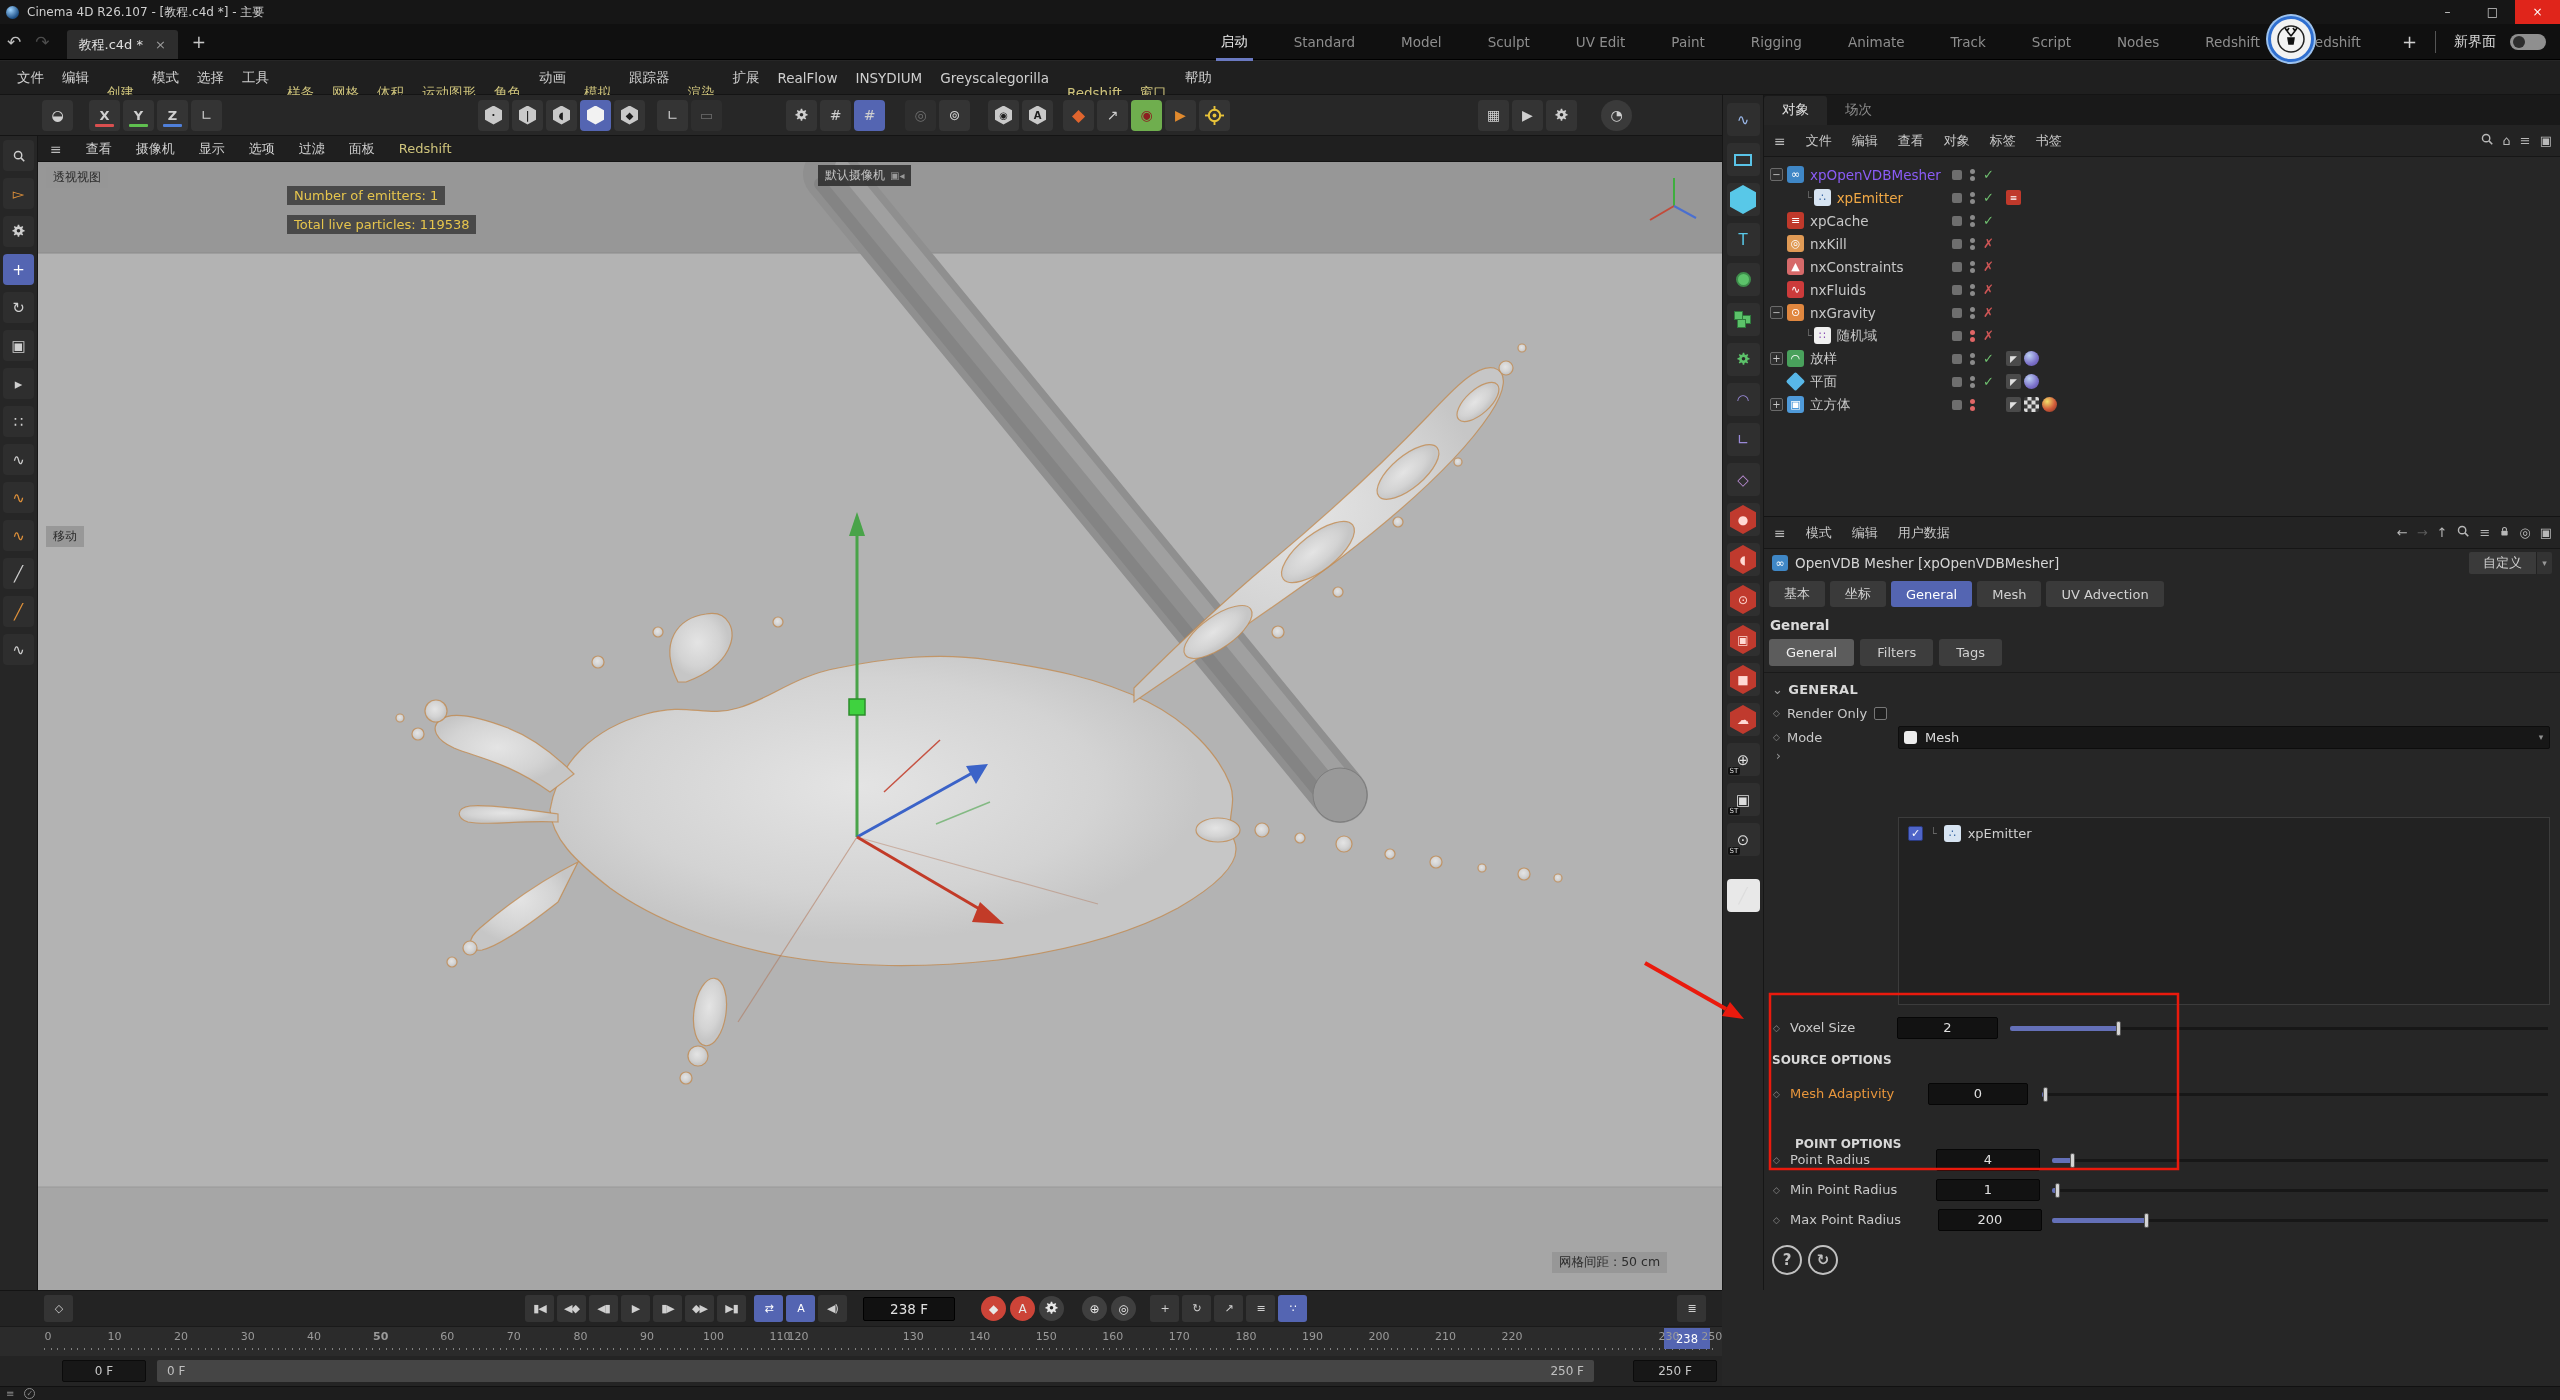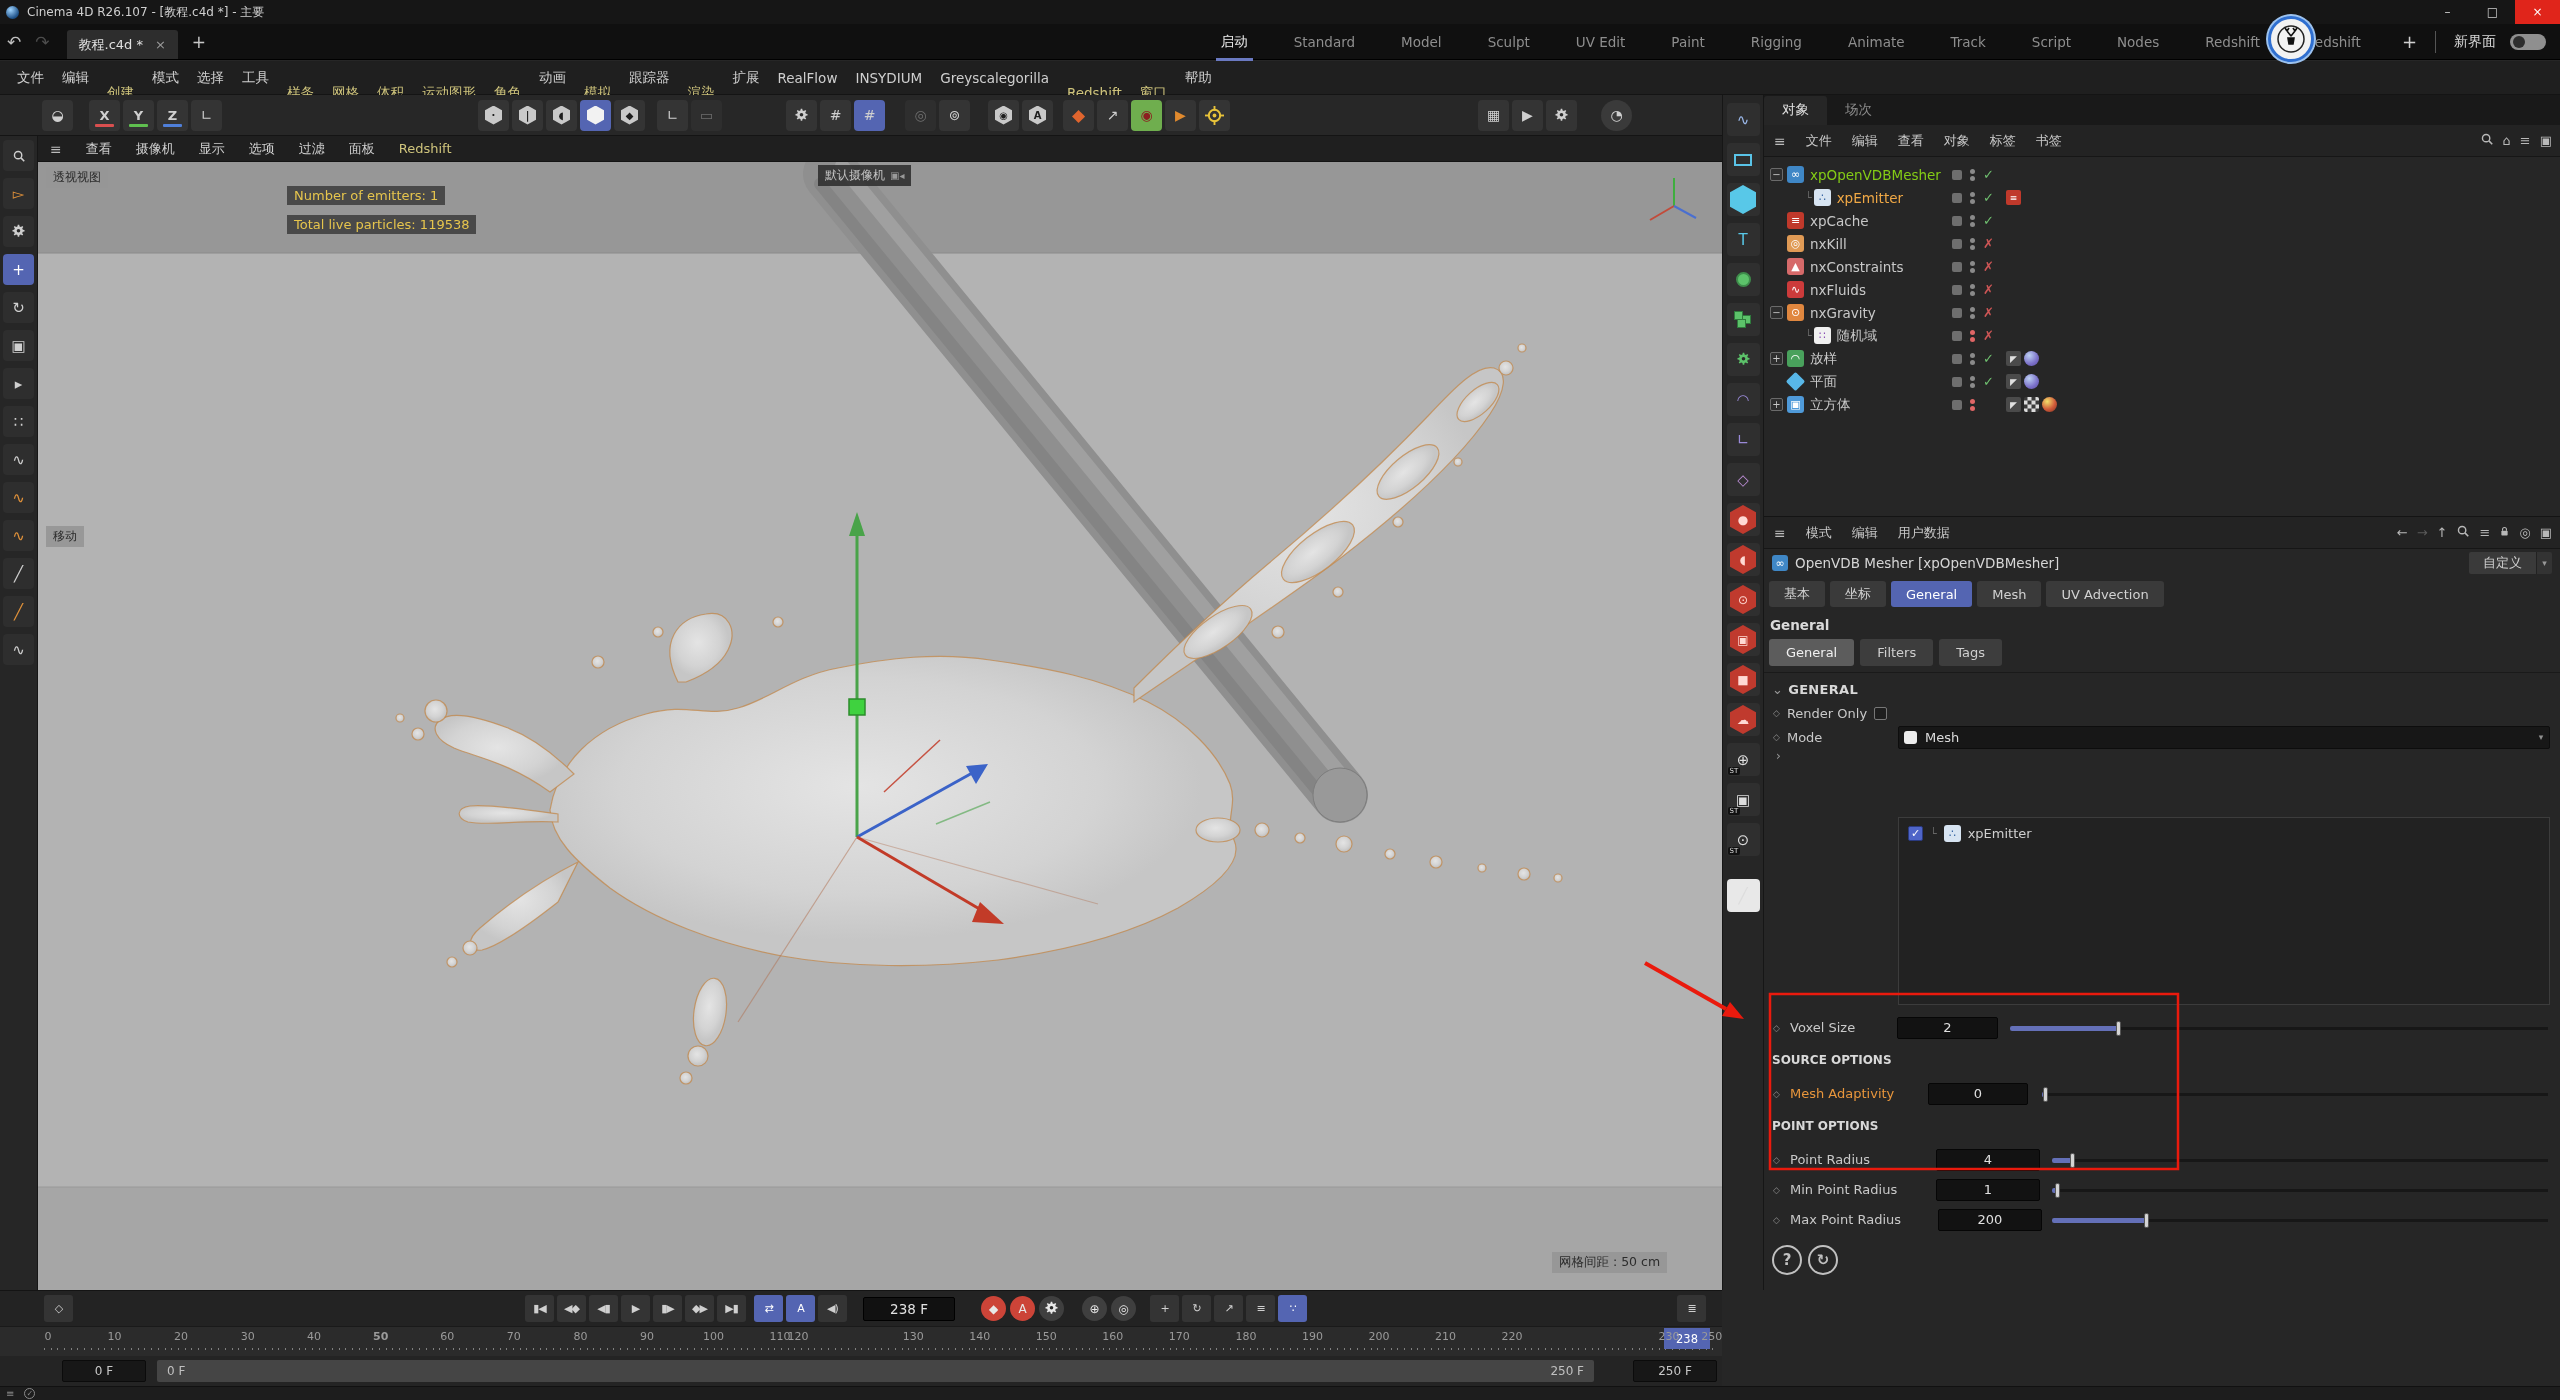--- a/index.html
+++ b/index.html
@@ -552,21 +552,21 @@
             <span>⌂</span>
             <span>≡</span>
             <span>▣</span>
           </span>
       </div>
       <div class="om-tree">
           <div class="tree-row">
             <span style="width: 6px;"></span>
             <span class="tree-expander">−</span>
             <span class="obj-icon" style="background: rgb(63, 135, 198);">∞</span>
-            <span class="tree-label" style="color: #84cc16;">xpOpenVDBMesher</span>
+            <span class="tree-label" style="color: #8b5cf6;">xpOpenVDBMesher</span>
             <span class="col-square"></span>
             <span class="col-dots">
               <i style="background: rgb(138, 138, 138);"></i>
               <i style="background: rgb(138, 138, 138);"></i>
             </span>
             <span class="col-state" style="color: rgb(111, 191, 111);">✓</span>
             <span class="col-tags"></span>
           </div>
           <div class="tree-row">
             <span style="width: 24px;"></span>
@@ -797,21 +797,21 @@
           <div class="param-hdr" style="top: 536px;">SOURCE OPTIONS</div>
           <div class="param-row" style="top: 566px; pointer-events: auto;">
             <span class="dia">◇</span>
             <span class="lbl accent">Mesh Adaptivity</span>
             <span class="pvalue" style="left: 164px; width: 100px;">0</span>
             <span class="ptrack" style="left: 278px;">
               <span class="pfill" style="width: 0.5%;"></span>
               <span class="phandle" style="left: calc(0.5% - 2px);"></span>
             </span>
           </div>
-          <div class="param-hdr" style="top: 602px;">POINT OPTIONS</div>
+          <div class="param-hdr" style="top: 620px; padding-left: 23px;">POINT OPTIONS</div>
           <div class="param-row" style="top: 632px; pointer-events: auto;">
             <span class="dia">◇</span>
             <span class="lbl">Point Radius</span>
             <span class="pvalue" style="left: 172px; width: 104px;">4</span>
             <span class="ptrack" style="left: 288px;">
               <span class="pfill" style="width: 4%;"></span>
               <span class="phandle" style="left: calc(4% - 2px);"></span>
             </span>
           </div>
           <div class="param-row" style="top: 662px; pointer-events: auto;">

